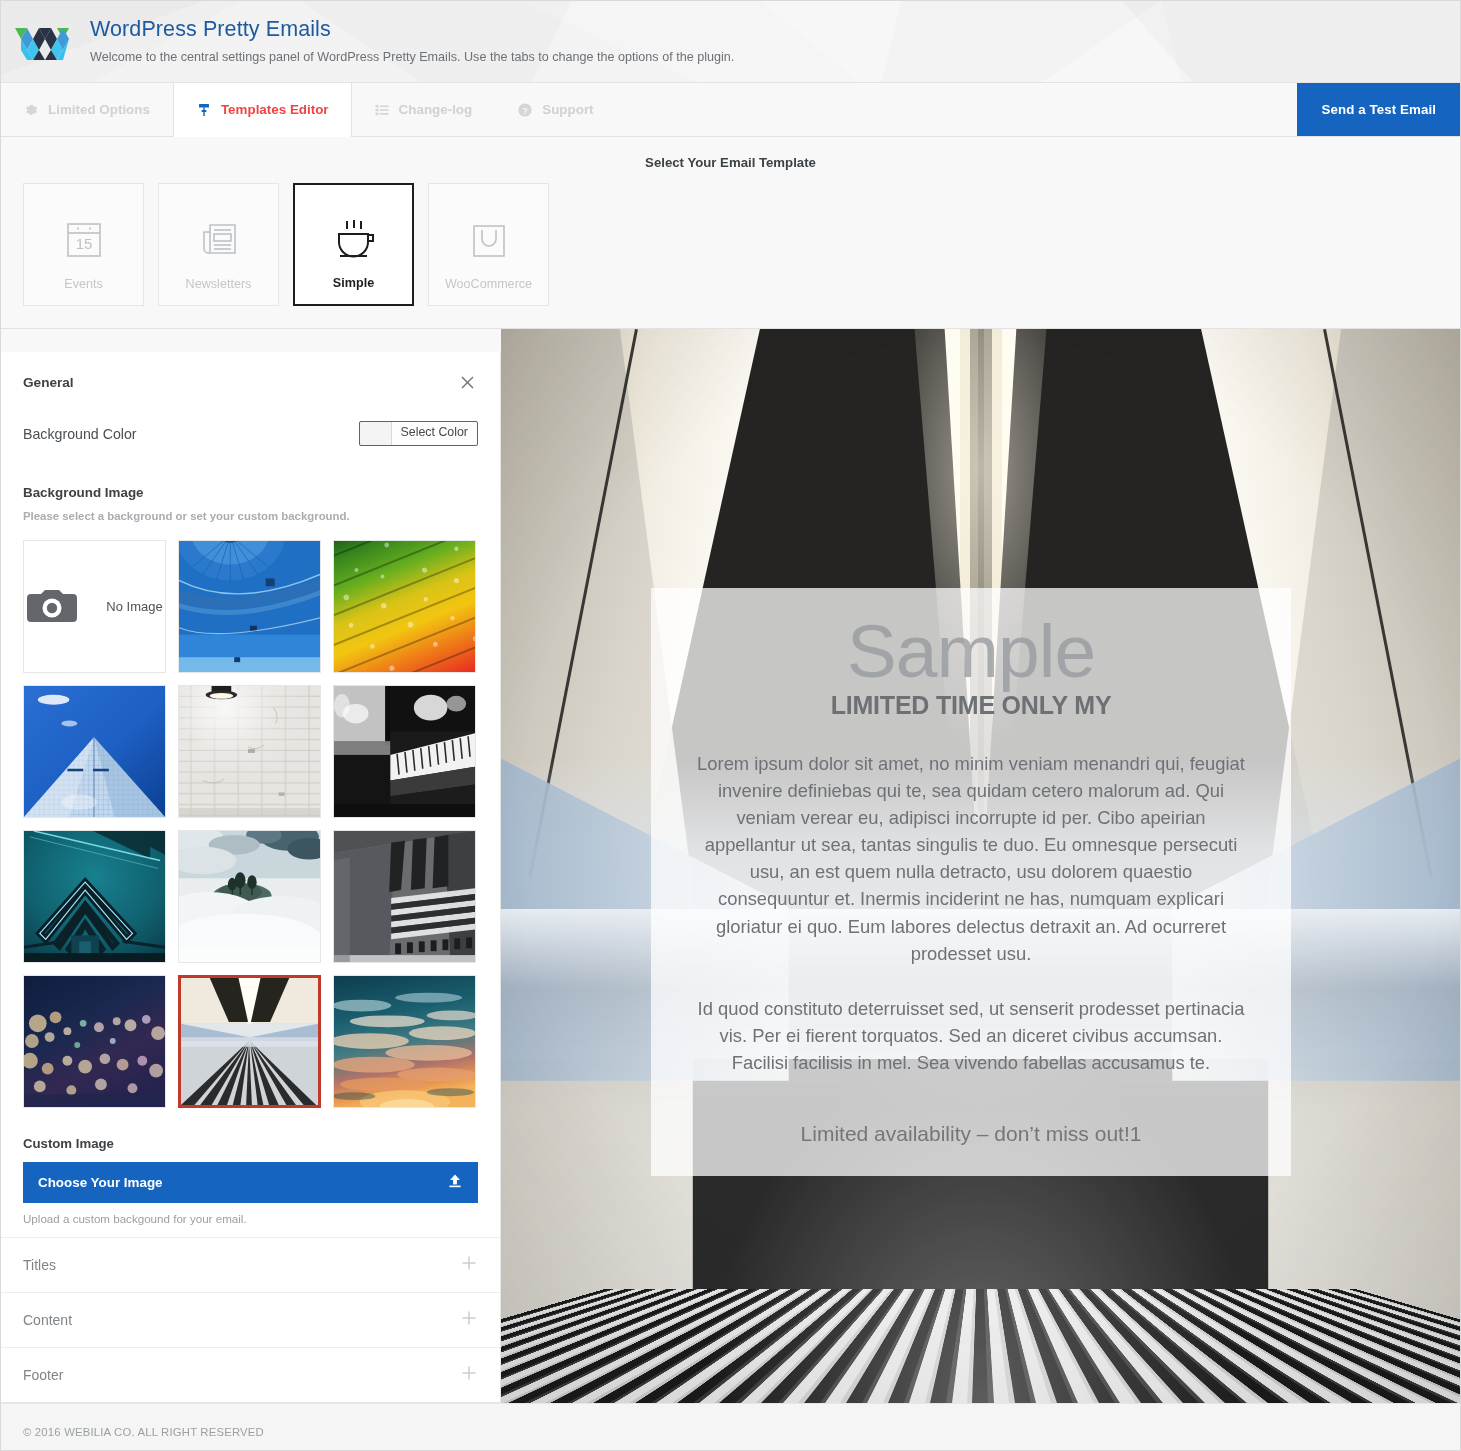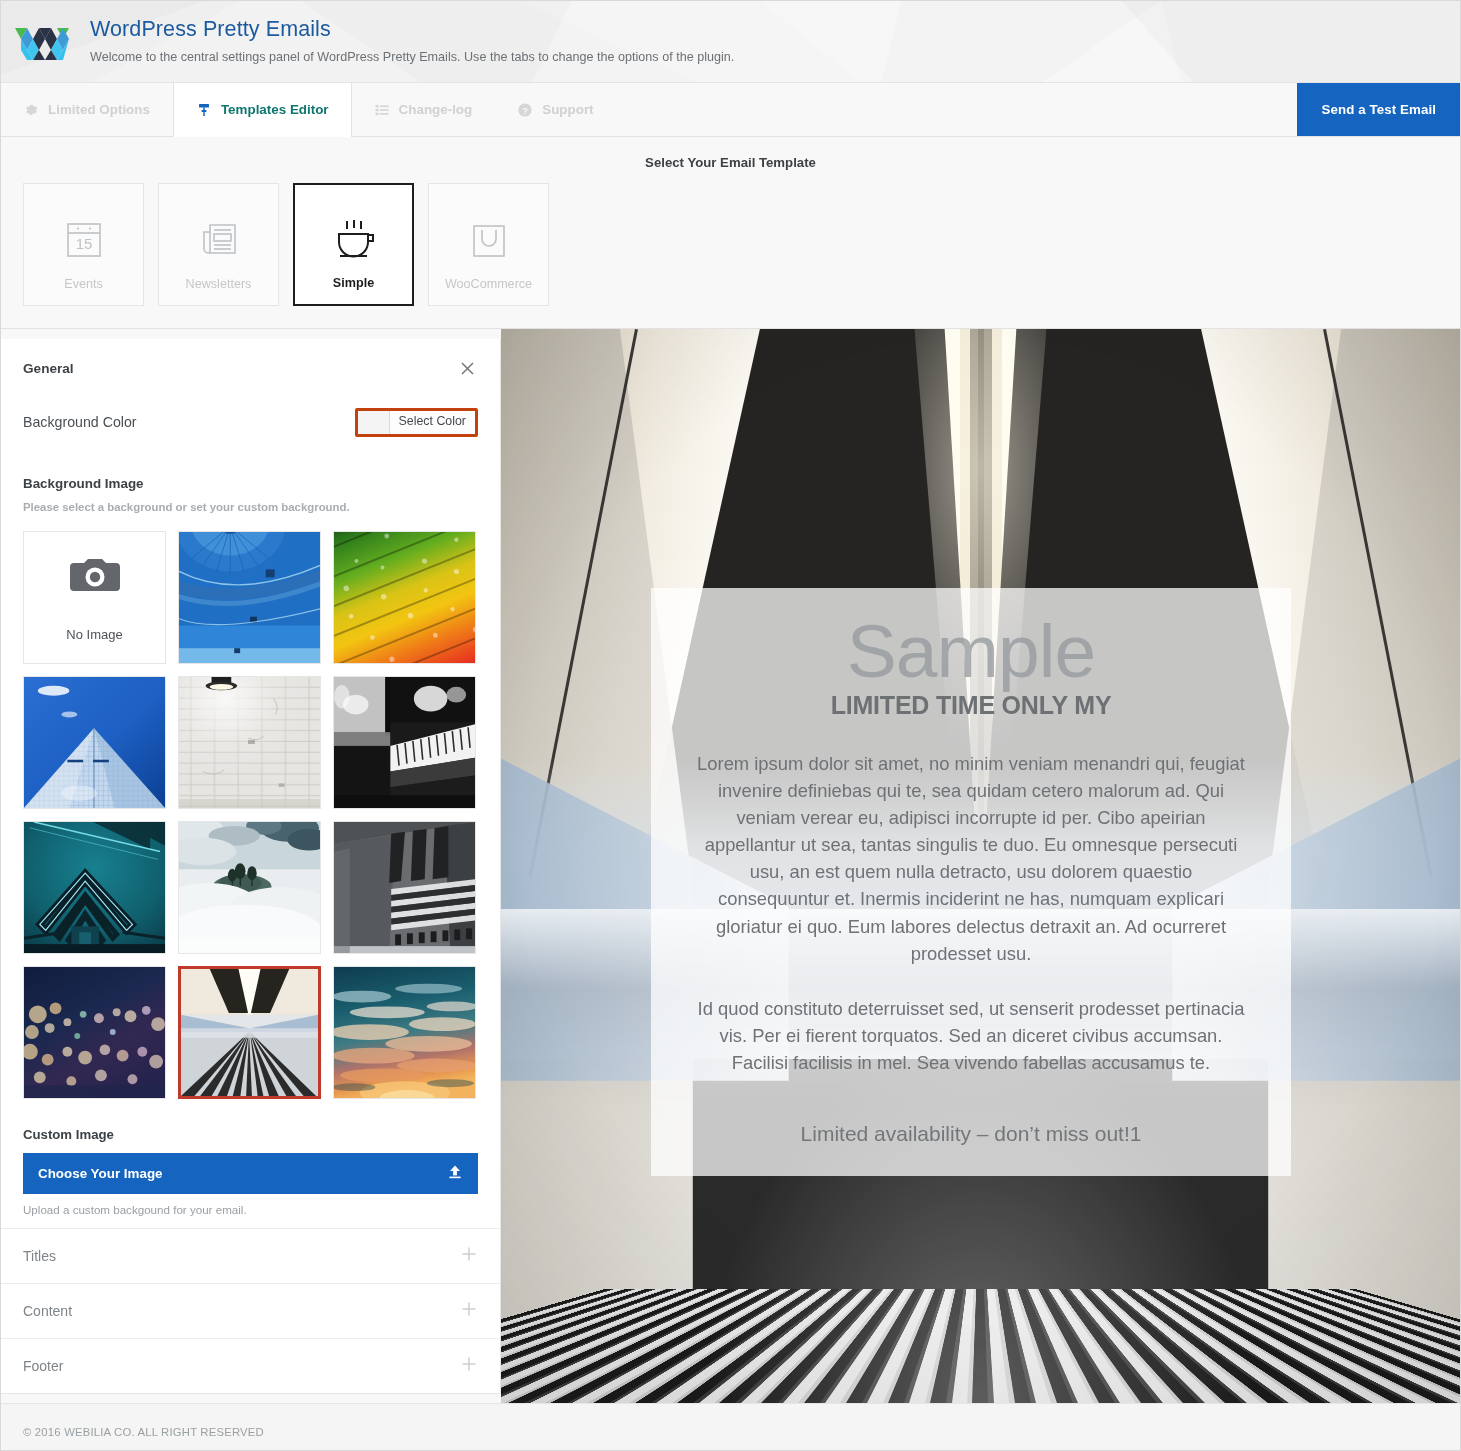--- a/index.html
+++ b/index.html
@@ -62,21 +62,21 @@
   .tab {
     display: flex; align-items: center; gap: 9px;
     padding: 0 22px;
     font-size: 13.4px; color: #cfd1d3; font-weight: 600;
     cursor: pointer; user-select: none;
     background: transparent;
     border-right: 1px solid transparent;
     white-space: nowrap;
   }
   .tab.active {
-    color: #0f766e;
+    color: #ef4444;
     background: #ffffff;
     border-left: 1px solid #e2e2e2;
     border-right: 1px solid #e2e2e2;
     margin-bottom: -1px;
     padding-bottom: 1px;
   }
   .tab .tico { display:flex; align-items:center; }
   .test-btn {
     margin-left: auto;
     align-self: stretch;
@@ -110,21 +110,21 @@
   }
   .card.selected {
     background: #ffffff;
     border: 2px solid #1d1d1d;
   }
   .card .cicon { flex: 1; display:flex; align-items:center; justify-content:center; }
   .card .clabel { font-size: 12.6px; color: #c4c6c8; }
   .card.selected .clabel { color: #1d1d1d; font-weight: bold; }
 
   
-  .split { display: flex; align-items: center; background:#f8f8f8; }
+  .split { display: flex; align-items: flex-end; background:#f8f8f8; }
   .leftcol {
     width: 500px; min-width: 500px;
     background: #ffffff;
     border-right: 1px solid #e6e6e6;
     border-bottom: 1px solid #e6e6e6;
   }
   .rightcol {
     flex: 1;
     align-self: stretch;
     background: #f0f0f0;
@@ -142,21 +142,21 @@
     display: flex; align-items: center; justify-content: center;
     color: #71767b;
   }
 
   .row-bgcolor {
     display: flex; align-items: center; justify-content: space-between;
     padding: 12px 22px 6px 22px;
   }
   .row-bgcolor .lbl { font-size: 14.2px; color: #4a4f54; }
   .colorpick {
-    display: flex; border: 3px solid #c2410c; border-radius: 2px;
+    display: flex; border: 1px solid #c2410c; border-radius: 2px;
     overflow: hidden; background: #4d7c0f; cursor: pointer; user-select:none;
   }
   .colorpick .swatch { width: 32px; height: 23px; background: #f4f4f4; border-right: 1px solid #d6d8da; }
   .colorpick .cp-label {
     font-size: 12.4px; color: #45494d; padding: 3px 9px 4px 9px; background: #fdfdfd;
   }
 
   .sub-head { padding: 16px 22px 0 22px; }
   .sub-head .sh-title { font-size: 13.4px; font-weight: bold; color: #3d4246; margin-top: 17px; }
   .sub-head .sh-desc { font-size: 11.4px; font-weight: bold; color: #a9adb1; margin-top: 10px; }
@@ -171,21 +171,21 @@
   .thumb {
     width: 143px; height: 133px;
     border: 1px solid #e6e6e6;
     position: relative; overflow: hidden;
     cursor: pointer;
     background: #fff;
   }
   .thumb.selected { border: 3px solid #c0392b; }
   .thumb .art { position: absolute; inset: 0; }
   .noimg {
-    display: flex; flex-direction: column; align-items: center; justify-content: center;
+    display: flex; flex-direction: row; align-items: center; justify-content: center;
     height: 100%; gap: 28px;
   }
   .noimg .caplabel { font-size: 13px; color: #4f5357; }
 
   
   .custom-wrap { padding: 14px 22px 12px 22px; border-bottom: 1px solid #ededed; }
   .ci-title { font-size: 13.2px; font-weight: bold; color: #3d4246; margin-bottom: 11px; }
   .choose-btn {
     background: #1565c0; color: #fff;
     display: flex; align-items: center; justify-content: space-between;

